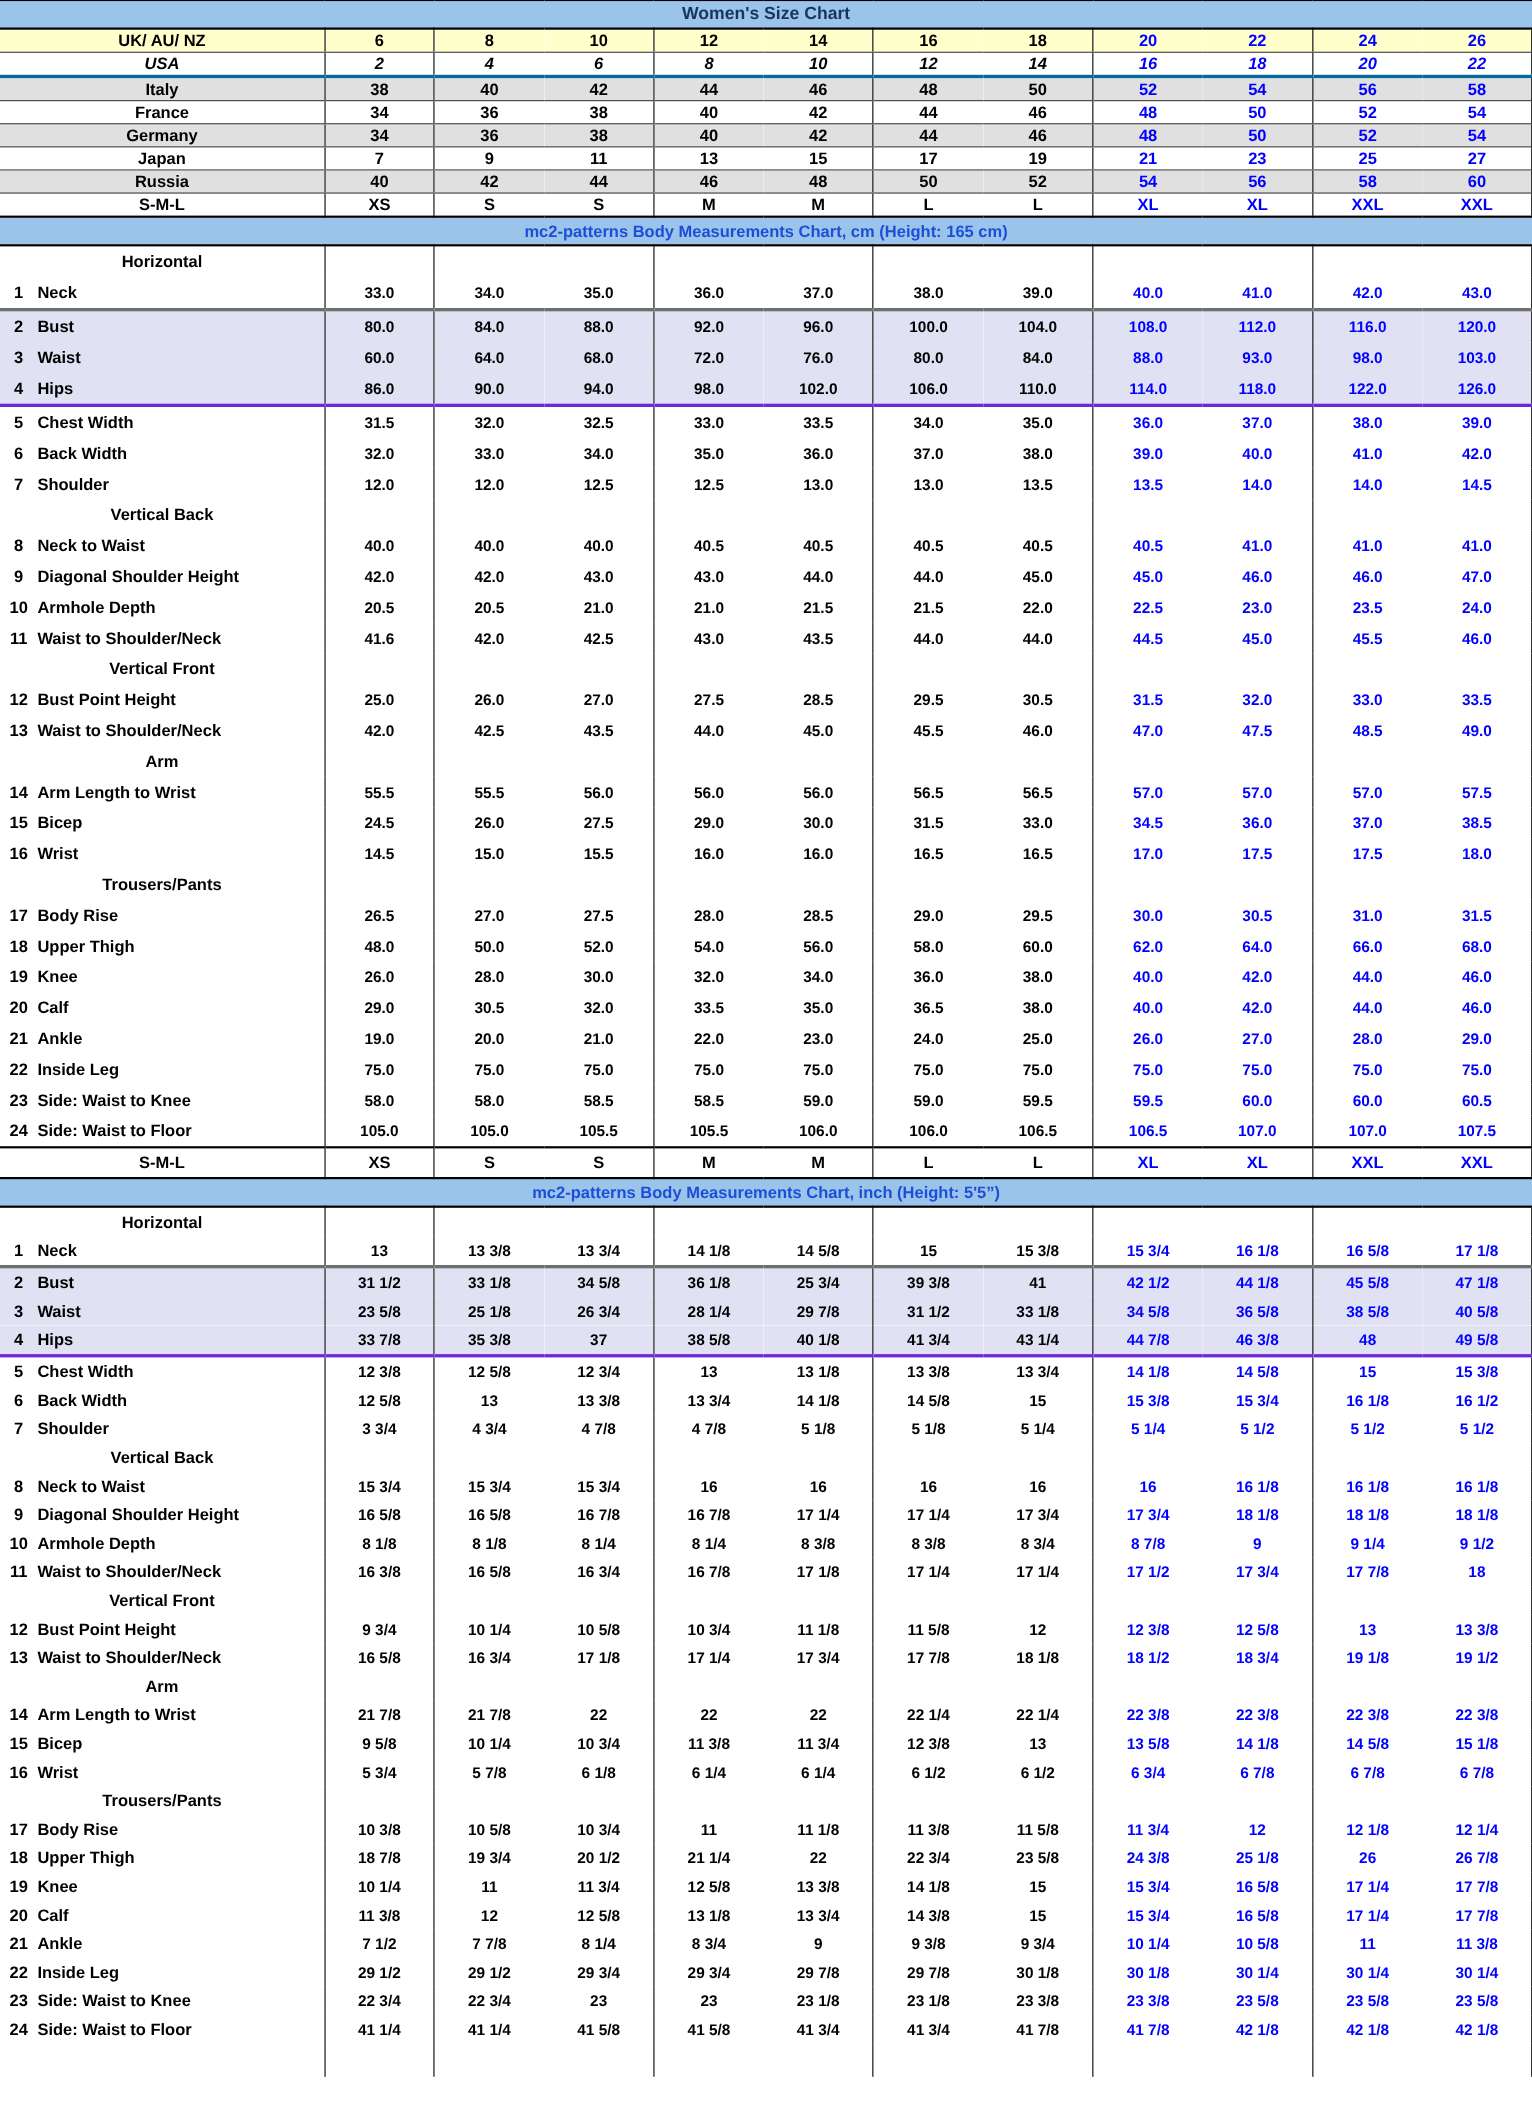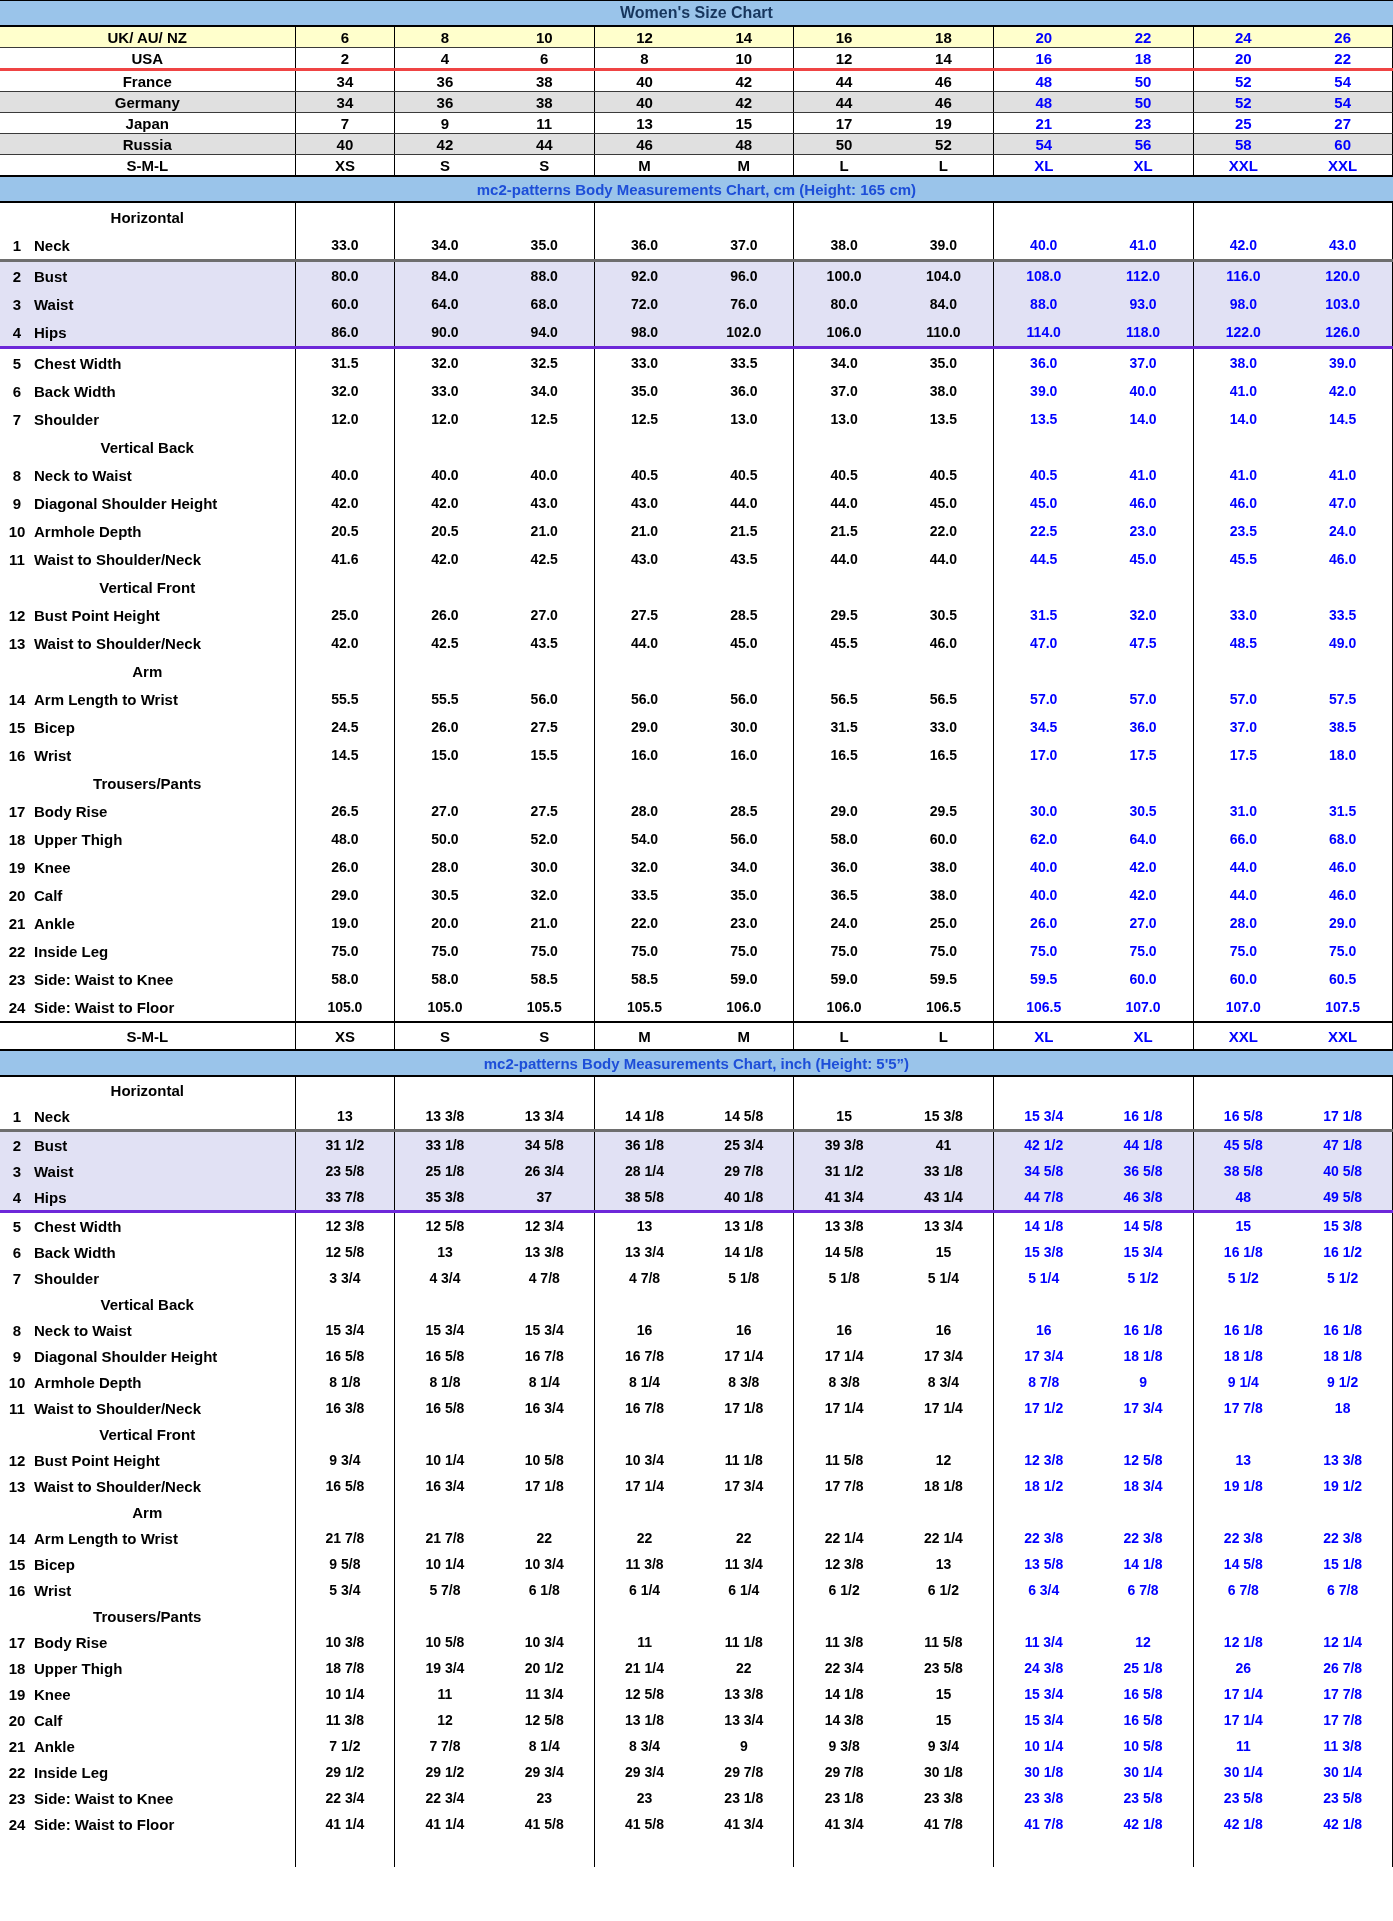--- a/index.html
+++ b/index.html
@@ -13,21 +13,21 @@
 
   
   .bar{background:#9AC4EA;text-align:center;font-size:15px;height:24px;
        border-top:2px solid #000;border-bottom:2px solid #000;color:#1d4ed8;}
   .title-bar{color:#17365D;border-top:1px solid #000;font-size:16px;margin-top:16px;}
 
   
   .size-row td{height:20px;font-size:15px;text-align:center;border-bottom:1px solid #3a3a3a;}
   .bg-yellow td{background:#FFFFCC;}
   .bg-gray td{background:#E0E0E0;}
-  .thickb td{border-bottom:3px solid #ef4444;}
+  .thickb td{border-bottom:3px solid #0369a1;font-style:italic;}
   .size-row .lab{text-align:center;}
 
   
   .m-row td{font-size:14px;text-align:center;}
   .cmh td{height:28px;}
   .inh td{height:26px;}
   .m-row .lab{text-align:left;font-size:15px;}
   .hl td{background:#E1E1F4;}
   .tt td{border-top:3px solid #6e6e6e;}
   .tb td{border-bottom:3px solid #6d28d9;}
@@ -89,20 +89,34 @@
           <td class="val">6</td>
           <td class="val gb">8</td>
           <td class="val">10</td>
           <td class="val gb">12</td>
           <td class="val">14</td>
           <td class="val gb blue">16</td>
           <td class="val blue">18</td>
           <td class="val gb blue">20</td>
           <td class="val blue re">22</td>
         </tr>
+        <tr class="size-row bg-gray">
+          <td class="lab">Italy</td>
+          <td class="val gb">38</td>
+          <td class="val gb">40</td>
+          <td class="val">42</td>
+          <td class="val gb">44</td>
+          <td class="val">46</td>
+          <td class="val gb">48</td>
+          <td class="val">50</td>
+          <td class="val gb blue">52</td>
+          <td class="val blue">54</td>
+          <td class="val gb blue">56</td>
+          <td class="val blue re">58</td>
+        </tr>
         <tr class="size-row bg-white">
           <td class="lab">France</td>
           <td class="val gb">34</td>
           <td class="val gb">36</td>
           <td class="val">38</td>
           <td class="val gb">40</td>
           <td class="val">42</td>
           <td class="val gb">44</td>
           <td class="val">46</td>
           <td class="val gb blue">48</td>

